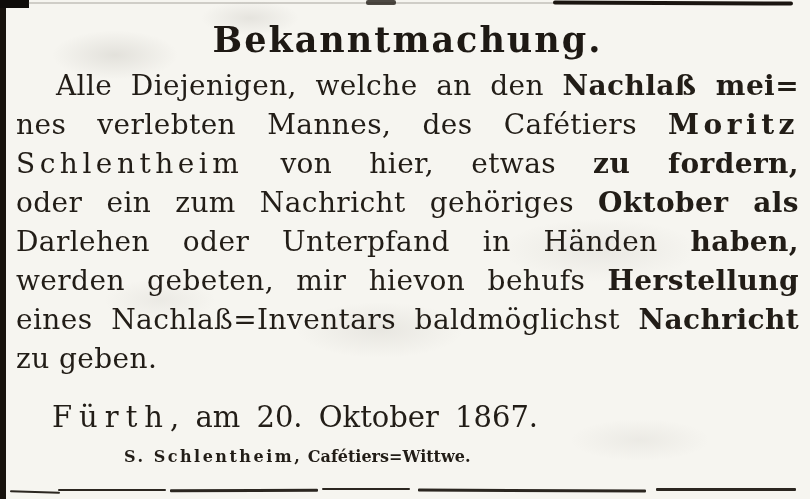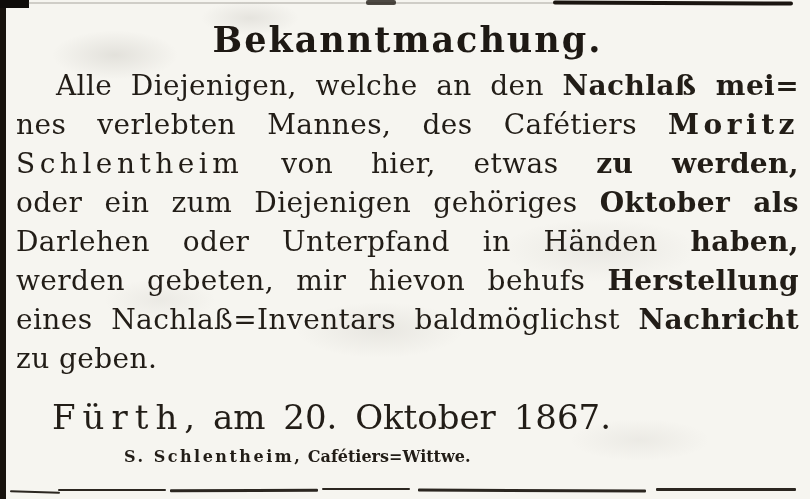--- a/index.html
+++ b/index.html
@@ -56,21 +56,21 @@
   .line.noj { text-align:right; text-align-last:left; }
   .line.noj::after { content:none; }
   .line.ind { padding-left:40px; }
 
   .seg.b  { font-weight:bold; }
   .seg.sp { letter-spacing:4.5px; }
 
   .dateline {
     position:absolute; top:398px; left:0; right:0;
     padding-left:36px;
-    font-size:34px; line-height:39px; word-spacing:7px;
+    font-size:29px; line-height:39px; word-spacing:7px;
   }
   .dateline .seg.sp { letter-spacing:7px; }
   .signature {
     position:absolute; top:437px; left:0; right:0;
     padding-left:108px;
     font-size:16px; line-height:39px; font-weight:bold;
   }
   .signature .seg.sp { letter-spacing:2.5px; }
 </style>
 </head>
@@ -88,22 +88,22 @@
 <div class="bottom-rule-seg brs3"></div>
 <div class="bottom-rule-seg brs4"></div>
 <div class="bottom-rule-seg brs5"></div>
 <div class="bottom-rule-seg brs6"></div>
 
 <div class="content">
   <h1 class="title">Bekanntmachung.</h1>
   <div class="paragraph">
       <div class="line ind"><span class="seg">Alle Diejenigen, welche an den </span><span class="seg b">Nachlaß mei=</span></div>
       <div class="line"><span class="seg">nes verlebten Mannes, des Cafétiers </span><span class="seg b sp">Moritz</span></div>
-      <div class="line"><span class="seg sp">Schlentheim</span><span class="seg"> von hier, etwas </span><span class="seg b">zu werden,</span></div>
-      <div class="line"><span class="seg">oder ein zum Diejenigen gehöriges </span><span class="seg b">Oktober als</span></div>
+      <div class="line"><span class="seg sp">Schlentheim</span><span class="seg"> von hier, etwas </span><span class="seg b">zu fordern,</span></div>
+      <div class="line"><span class="seg">oder ein zum Nachricht gehöriges </span><span class="seg b">Oktober als</span></div>
       <div class="line"><span class="seg">Darlehen oder Unterpfand in Händen </span><span class="seg b">haben,</span></div>
       <div class="line"><span class="seg">werden gebeten, mir hievon behufs </span><span class="seg b">Herstellung</span></div>
       <div class="line"><span class="seg">eines Nachlaß=Inventars baldmöglichst </span><span class="seg b">Nachricht</span></div>
       <div class="line noj"><span class="seg">zu geben.</span></div>
     </div>
   <div class="dateline"><span class="seg sp">Fürth</span><span class="seg">, am 20. Oktober 1867.</span></div>
   <div class="signature"><span class="seg b sp">S. Schlentheim,</span><span class="seg b"> Cafétiers=Wittwe.</span></div>
 </div>
 
 </body></html>

